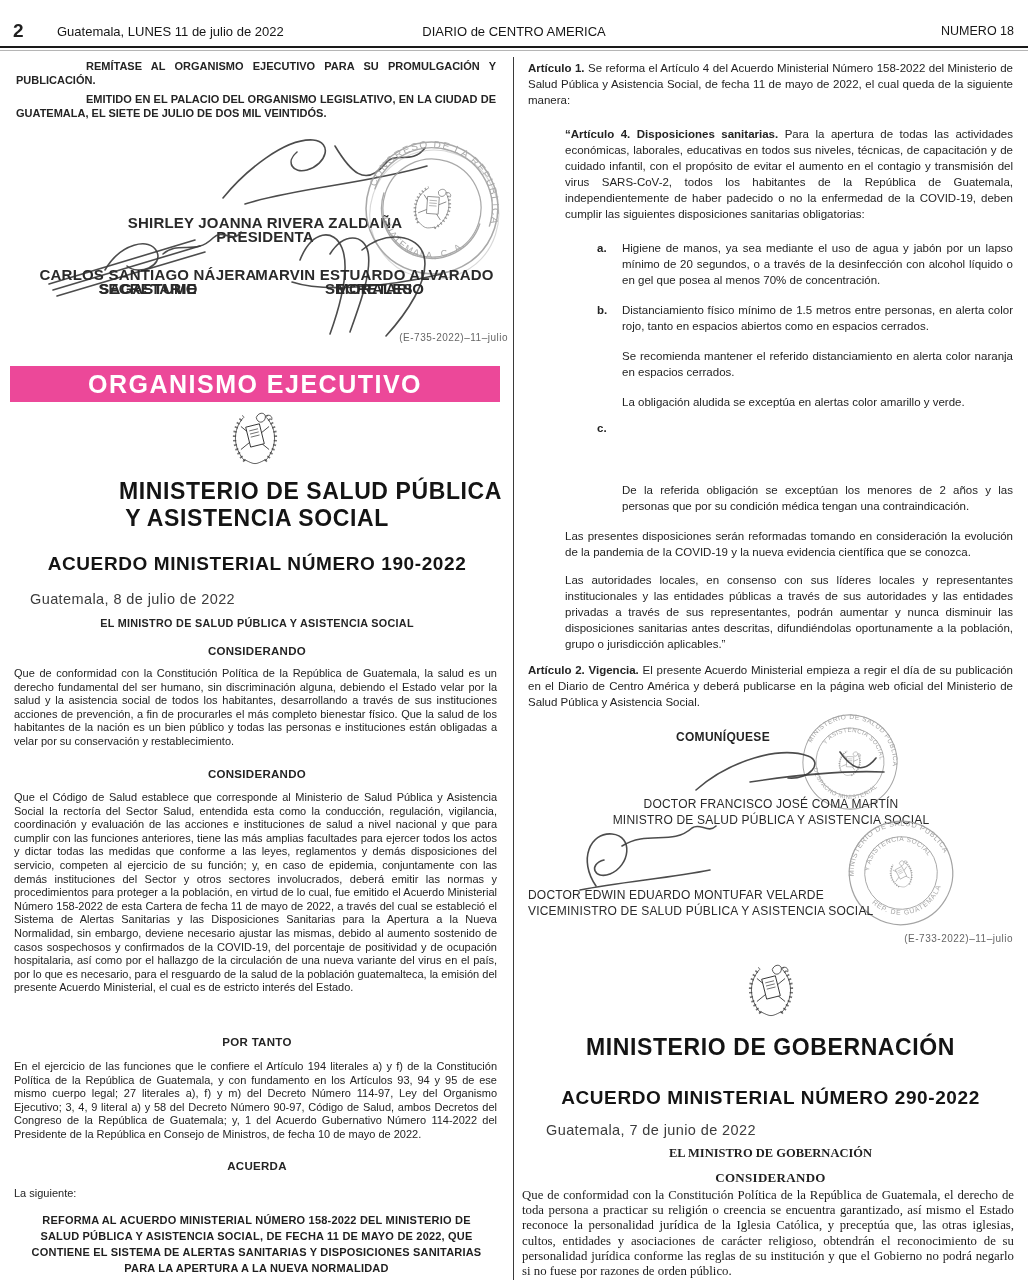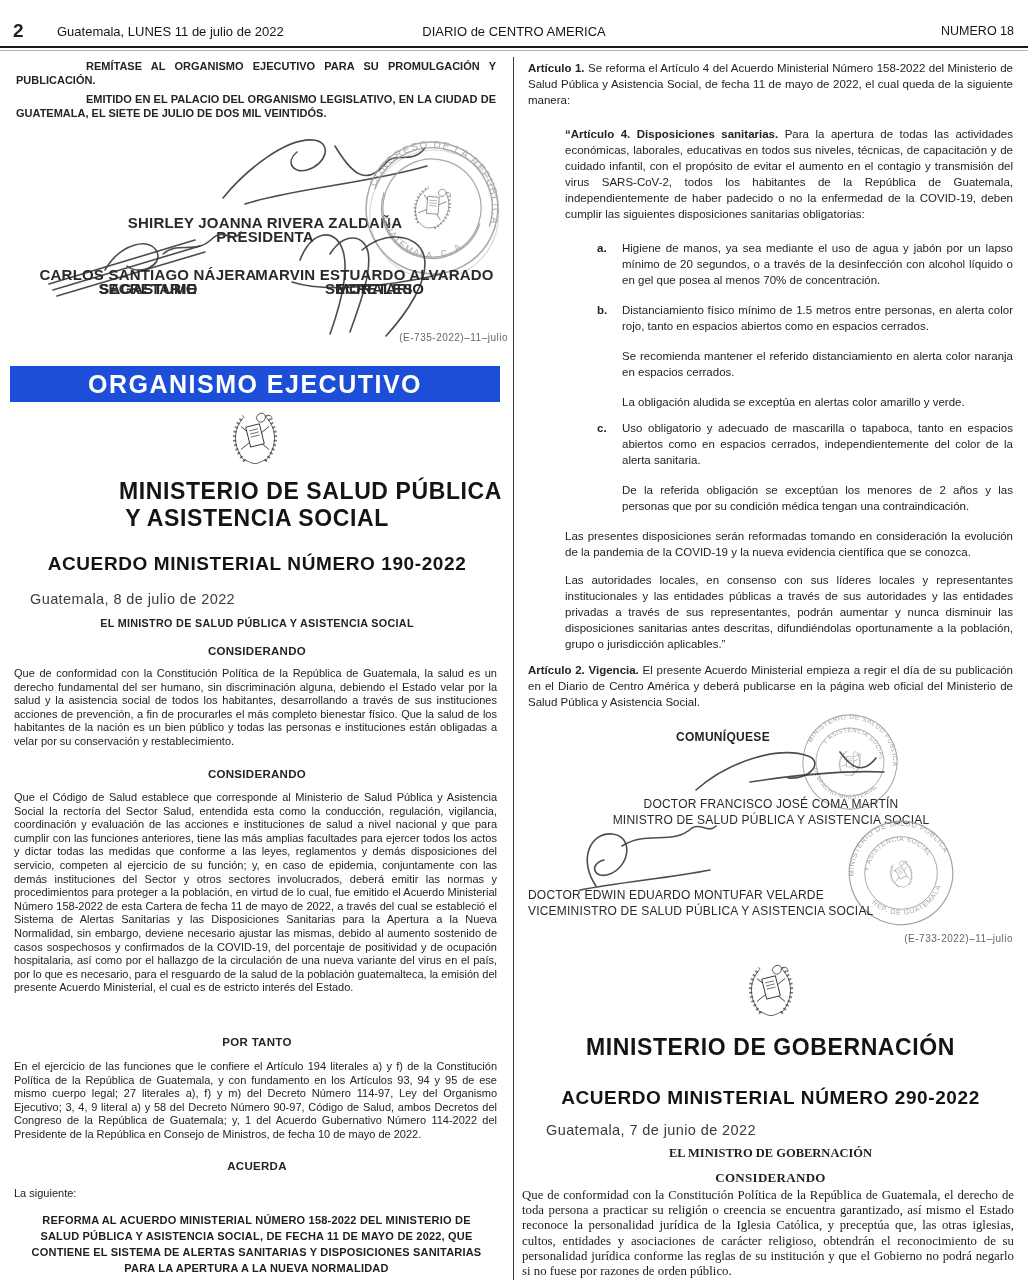--- a/index.html
+++ b/index.html
@@ -15,21 +15,21 @@
   .rule{background:#1a1a1a;}
   .rule2{background:#b5b5b5;}
   .vdivider{position:absolute;width:1px;background:#3a3a3a;}
   
   .body-l{font-size:11px;line-height:13.6px;text-align:justify;color:#242424;}
   .body-r{font-size:11.5px;line-height:16px;text-align:justify;color:#242424;}
   .bold{font-weight:bold;}
   .center{text-align:center;}
   .right{text-align:right;}
   .heading-sm{font-size:11.5px;font-weight:bold;letter-spacing:.3px;color:#242424;}
-  .banner{background:#1d4ed8;color:#ffffff;display:flex;align-items:center;justify-content:center;
+  .banner{background:#ec4899;color:#ffffff;display:flex;align-items:center;justify-content:center;
     font-size:25px;font-weight:bold;letter-spacing:1.5px;}
   .title-lg{font-size:23px;line-height:27px;font-weight:bold;letter-spacing:.6px;color:#141414;}
   .title-md{font-size:19px;font-weight:bold;letter-spacing:.6px;color:#141414;}
   .place-date{font-size:14.5px;color:#3c3c3c;letter-spacing:.4px;}
   .sig-name{font-size:15px;font-weight:bold;letter-spacing:.2px;color:#2a2a2a;line-height:14px;}
   .sig-name-r{font-size:12px;font-weight:normal;letter-spacing:.2px;color:#2a2a2a;line-height:15.5px;}
   .docref{font-size:10px;color:#666;letter-spacing:.5px;}
   .serif{font-family:"Liberation Serif","DejaVu Serif",serif;}
   .serif-issuer{font-size:12.5px;font-weight:bold;}
   .serif-heading{font-size:13px;font-weight:bold;letter-spacing:.3px;}
@@ -158,21 +158,20 @@
 
   <div class="abs body-r list-letter" style="left:597px;top:240px;width:22px;">a.</div>
   <div class="abs body-r" style="left:622px;top:240px;width:391px;">Higiene de manos, ya sea mediante el uso de agua y jabón por un lapso mínimo de 20 segundos, o a través de la desinfección con alcohol líquido o en gel que posea al menos 70% de concentración.</div>
 
   <div class="abs body-r list-letter" style="left:597px;top:302px;width:22px;">b.</div>
   <div class="abs body-r" style="left:622px;top:302px;width:391px;">Distanciamiento físico mínimo de 1.5 metros entre personas, en alerta color rojo, tanto en espacios abiertos como en espacios cerrados.</div>
   <div class="abs body-r" style="left:622px;top:348px;width:391px;">Se recomienda mantener el referido distanciamiento en alerta color naranja en espacios cerrados.</div>
   <div class="abs body-r" style="left:622px;top:394px;width:391px;">La obligación aludida se exceptúa en alertas color amarillo y verde.</div>
 
   <div class="abs body-r list-letter" style="left:597px;top:420px;width:22px;">c.</div>
-  <div class="abs body-r" style="left:622px;top:420px;width:391px;">Uso obligatorio y adecuado de mascarilla o tapaboca, tanto en espacios abiertos como en espacios cerrados, independientemente del color de la alerta sanitaria.</div>
   <div class="abs body-r" style="left:622px;top:482px;width:391px;">De la referida obligación se exceptúan los menores de 2 años y las personas que por su condición médica tengan una contraindicación.</div>
 
   <div class="abs body-r" style="left:565px;top:528px;width:448px;">Las presentes disposiciones serán reformadas tomando en consideración la evolución de la pandemia de la COVID-19 y la nueva evidencia científica que se conozca.</div>
   <div class="abs body-r" style="left:565px;top:572px;width:448px;">Las autoridades locales, en consenso con sus líderes locales y representantes institucionales y las entidades públicas a través de sus autoridades y las entidades privadas a través de sus representantes, podrán aumentar y nunca disminuir las disposiciones sanitarias antes descritas, difundiéndolas oportunamente a la población, grupo o jurisdicción aplicables.”</div>
 
   <div class="abs body-r" style="left:528px;top:662px;width:485px;">
     <b>Artículo 2. Vigencia.</b><span> El presente Acuerdo Ministerial empieza a regir el día de su publicación en el Diario de Centro América y deberá publicarse en la página web oficial del Ministerio de Salud Pública y Asistencia Social.</span>
   </div>
 
   <div class="abs heading-sm center" style="left:528px;top:730px;width:390px;font-size:12px;">COMUNÍQUESE</div>

